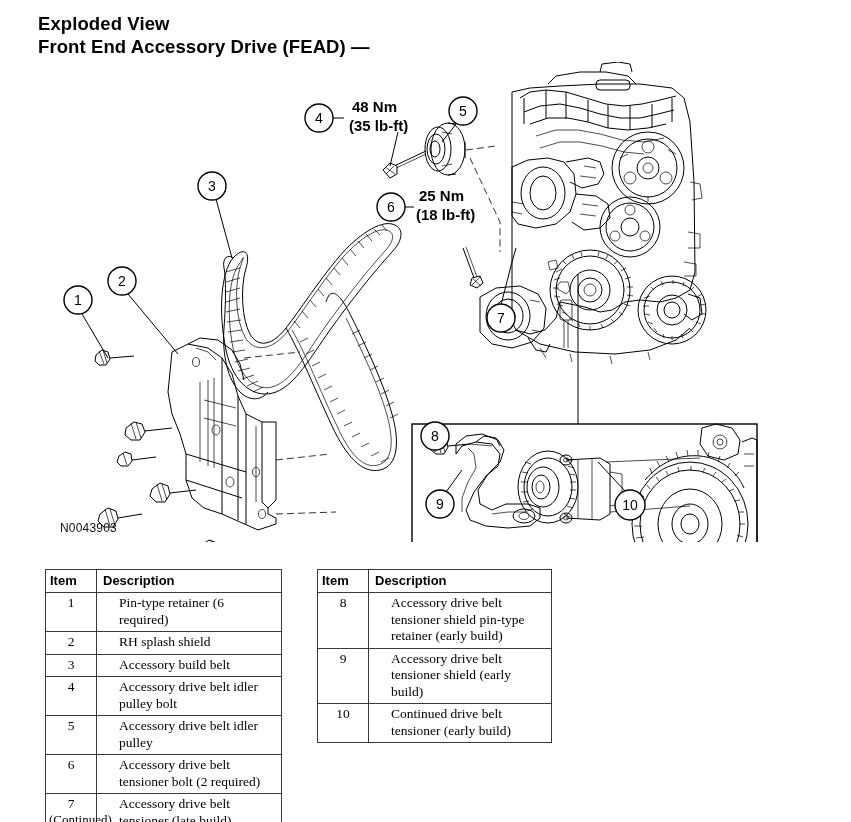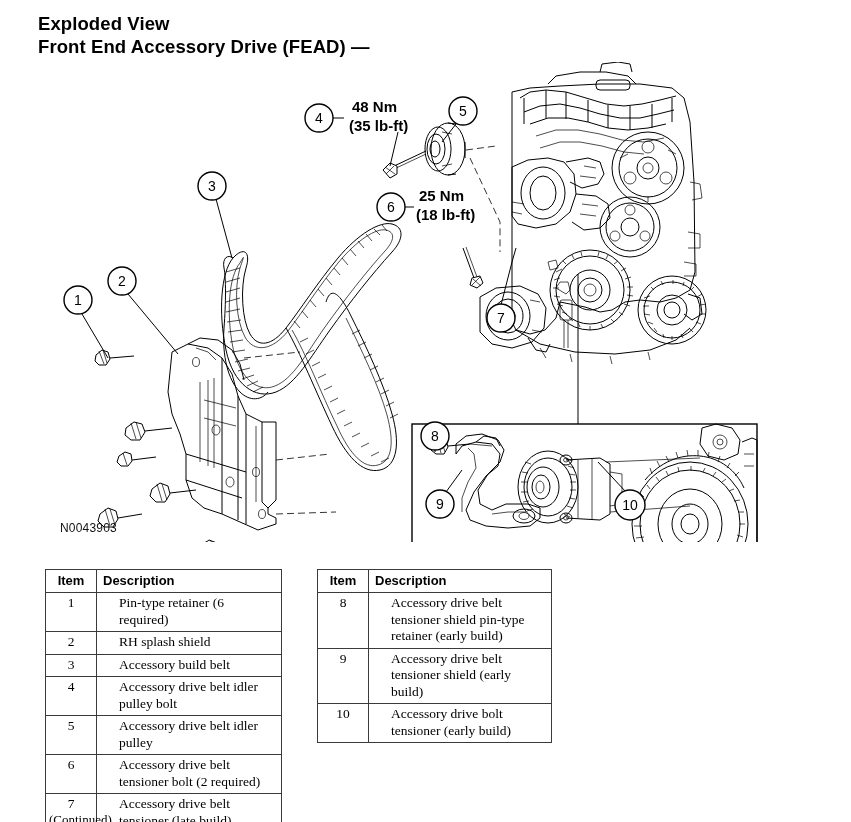--- a/index.html
+++ b/index.html
@@ -67,21 +67,20 @@
   .parts-table th {
     font-family: "Liberation Sans", sans-serif;
     font-weight: bold;
     font-size: 13px;
     text-align: left;
     padding: 3px 6px 4px 6px;
     background: #fff;
     color: #000;
   }
   .parts-table th.col-item {
-    text-align: center;
     padding-left: 4px;
     padding-right: 4px;
   }
   .parts-table td.cell-item {
     font-family: "Liberation Serif", serif;
     font-size: 13.5px;
     text-align: center;
     padding: 2px 6px 3px 6px;
     white-space: nowrap;
   }
@@ -597,18 +596,18 @@
       <tr>
         <td class="cell-item col-item">8</td>
         <td class="cell-desc">Accessory drive belt tensioner shield pin-type retainer (early build)</td>
       </tr>
       <tr>
         <td class="cell-item col-item">9</td>
         <td class="cell-desc">Accessory drive belt tensioner shield (early build)</td>
       </tr>
       <tr>
         <td class="cell-item col-item">10</td>
-        <td class="cell-desc">Accessory drive bolt tensioner (early build)</td>
+        <td class="cell-desc">Continued drive belt tensioner (early build)</td>
       </tr>
     </tbody>
 </table>
 
 <div id="continued-note">(Continued)</div>
 
 </body></html>

